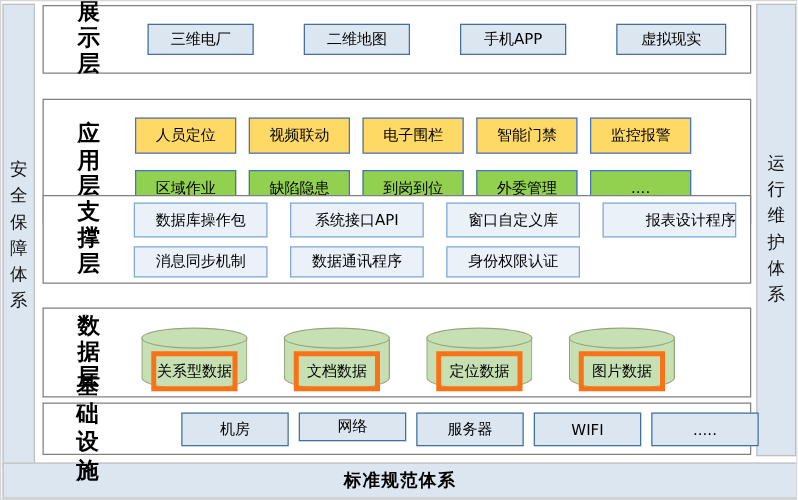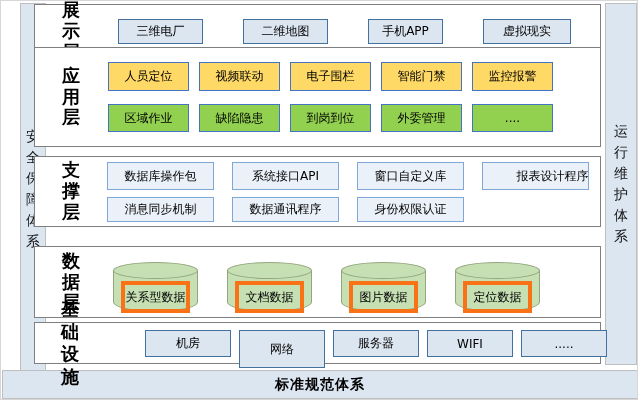--- a/index.html
+++ b/index.html
@@ -7,36 +7,36 @@
     position:relative; width:638px; height:400px; background:#ffffff;
     border:1px solid #d6d6d6; box-sizing:border-box; overflow:hidden;
     font-family:"DejaVu Sans","Liberation Sans",sans-serif; color:#000;
   }
   
   .pillar {
     position:absolute; background:#dce6f1; border:1px solid #bfbfbf;
     box-sizing:border-box; display:flex; align-items:center; justify-content:center;
     font-size:14px; color:#111;
   }
-  .pillar-left  { left:19px;  top:2px; width:26px; height:372px; }
+  .pillar-left  { left:1px;  top:2px; width:26px; height:372px; }
   .pillar-right { left:604px; top:2px; width:32px; height:362px; }
   .pillar > span { width:15px; word-break:break-all; line-height:1.5; text-align:center; }
   .bottom-bar {
     position:absolute; left:1px; top:369px; width:636px; height:29px;
     background:#dce6f1; border:1px solid #bfbfbf; box-sizing:border-box;
     display:flex; align-items:center; justify-content:center;
     font-size:14px; font-weight:bold; letter-spacing:1px;
   }
   
   .layer {
     position:absolute; left:33px; width:567px; background:#fff;
     border:1px solid #7f7f7f; box-sizing:border-box;
   }
   .layer-1 { top:3px;   height:55px; }
-  .layer-2 { top:46px;  height:100px; }
+  .layer-2 { top:78px;  height:100px; }
   .layer-3 { top:155px; height:71px; }
   .layer-4 { top:245px; height:72px; }
   .layer-5 { top:321px; height:42px; }
   .llabel {
     position:absolute; left:14px; top:0; bottom:0; width:42px;
     display:flex; align-items:center; justify-content:center;
     font-size:18px; font-weight:bold;
   }
   .llabel > span { width:16px; word-break:break-all; line-height:1.15; text-align:center; }
   .llabel.wide > span { width:32px; line-height:1.25; }
@@ -85,21 +85,21 @@
     <span>标准规范体系</span>
   </div>
 
   <div class="layer layer-1">
     <div class="llabel">
       <span>展示层</span>
     </div>
     <div class="row" style="left:83px;top:14px;gap:40px;">
       <div class="box c-blue" style="width:85px;height:25px;">三维电厂</div>
       <div class="box c-blue" style="width:85px;height:25px;">二维地图</div>
-      <div class="box c-blue" style="width:75px;height:25px;">手机APP</div>
+      <div class="box c-blue" style="width:85px;height:25px;">手机APP</div>
       <div class="box c-blue" style="width:88px;height:25px;">虚拟现实</div>
     </div>
   </div>
 
   <div class="layer layer-2">
     <div class="llabel">
       <span>应用层</span>
     </div>
     <div class="row" style="left:73px;top:14px;gap:10px;">
       <div class="box c-yellow" style="width:81px;height:29px;">人员定位</div>
@@ -145,36 +145,36 @@
         <div class="cyl-label">关系型数据</div>
       </div>
       <div class="cyl">
         <div class="cyl-body"></div>
         <div class="cyl-top"></div>
         <div class="cyl-label">文档数据</div>
       </div>
       <div class="cyl">
         <div class="cyl-body"></div>
         <div class="cyl-top"></div>
-        <div class="cyl-label">图片数据</div>
+        <div class="cyl-label">定位数据</div>
       </div>
       <div class="cyl">
         <div class="cyl-body"></div>
         <div class="cyl-top"></div>
-        <div class="cyl-label">定位数据</div>
+        <div class="cyl-label">图片数据</div>
       </div>
     </div>
   </div>
 
   <div class="layer layer-5">
     <div class="llabel wide">
       <span>基础设施</span>
     </div>
     <div class="row" style="left:74px;top:7px;gap:8px;padding-left:36px;">
       <div class="box c-blue" style="width:86px;height:27px;">机房</div>
-      <div class="box c-blue" style="width:86px;height:38px;font-family:Liberation Mono, monospace;">网络</div>
+      <div class="box c-blue" style="width:86px;height:23px;font-family:Liberation Mono, monospace;">网络</div>
       <div class="box c-blue" style="width:86px;height:27px;">服务器</div>
       <div class="box c-blue" style="width:86px;height:27px;">WIFI</div>
       <div class="box c-blue" style="width:86px;height:27px;">.....</div>
     </div>
   </div>
 
 </div>
 
 </body></html>

